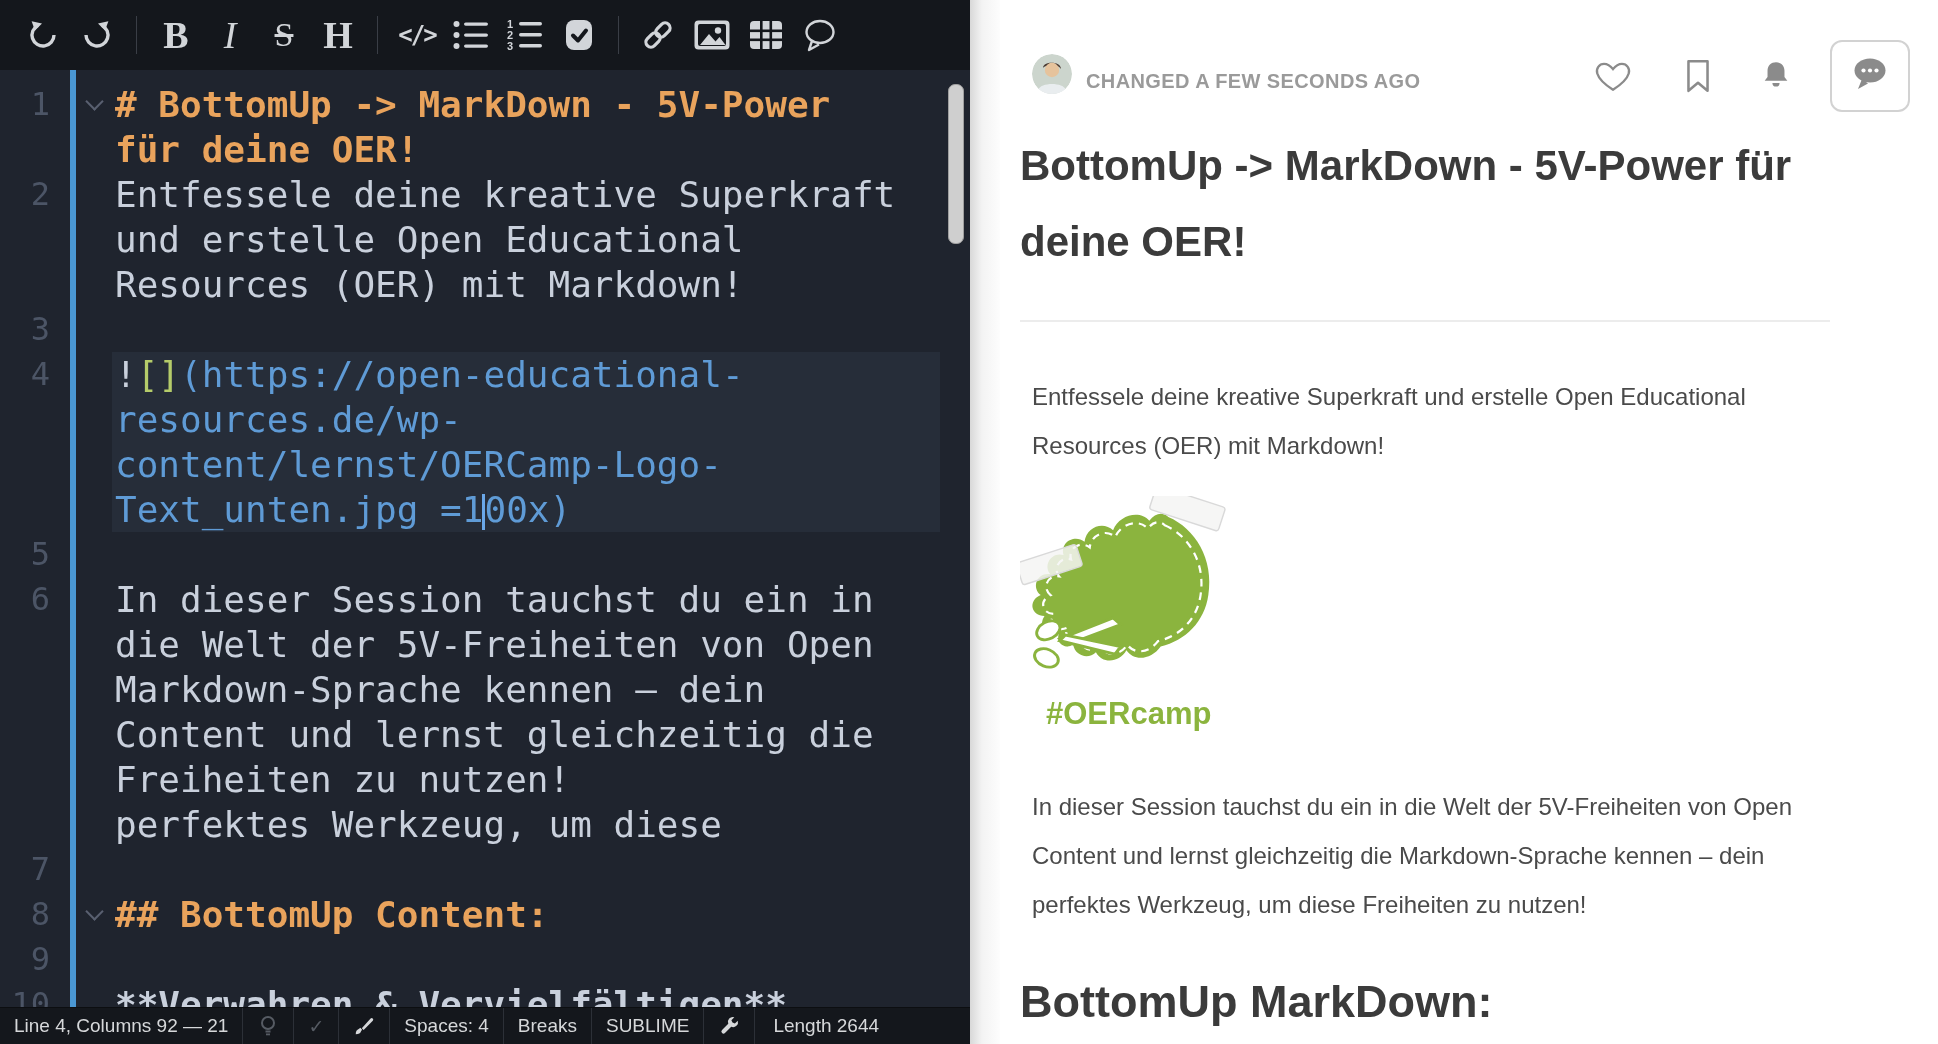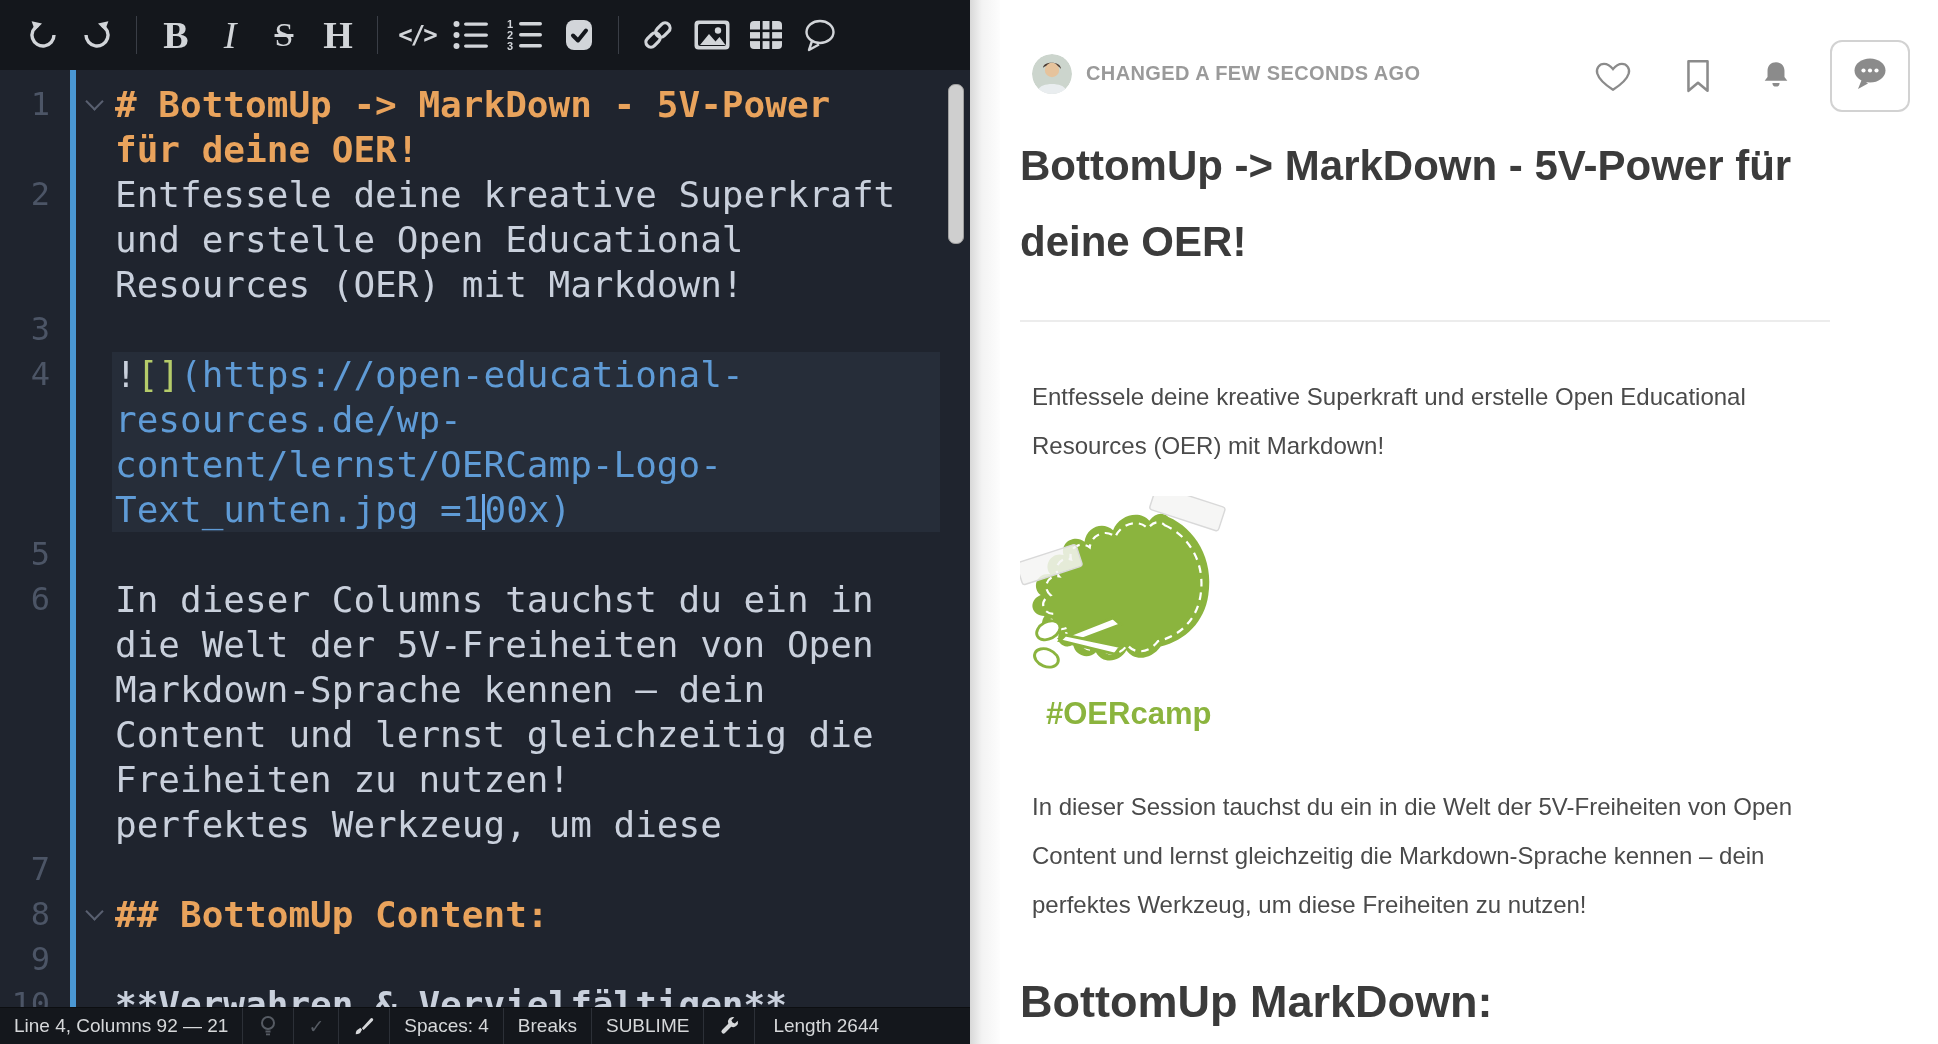--- a/index.html
+++ b/index.html
@@ -54,21 +54,21 @@
 
   
   .divider{position:absolute;left:970px;top:0;width:30px;height:1044px;
            background:linear-gradient(to right,#d8d8d8 0,#f3f3f3 40%,#fdfdfd 100%);}
 
   
   .right-pane{position:absolute;left:1000px;top:0;width:938px;height:1044px;background:#fff;}
 
   .p-header{position:absolute;left:20px;top:40px;right:28px;height:72px;}
   .avatar{position:absolute;left:12px;top:14px;width:40px;height:40px;border-radius:50%;overflow:hidden;display:block;}
-  .changed-label{position:absolute;left:66px;top:22px;font-size:20px;font-weight:bold;
+  .changed-label{position:absolute;left:66px;top:30px;font-size:20px;font-weight:bold;
                  color:var(--c-muted-gray,#9a9a9a);letter-spacing:0.4px;}
   .p-icons{position:absolute;right:0;top:0;height:72px;display:flex;align-items:center;}
   .hicon{display:flex;align-items:center;justify-content:center;cursor:pointer;color:#8b8b8b;}
   .hicon.heart{margin-right:52px;}
   .hicon.bookmark{margin-right:46px;}
   .hicon.bell{margin-right:36px;}
   .comment-btn{width:76px;height:68px;border:2px solid #d2d2d2;border-radius:12px;background:#fff;
                display:flex;align-items:center;justify-content:center;cursor:pointer;}
 
   .article{position:absolute;left:20px;top:128px;width:810px;}
@@ -207,21 +207,21 @@
           <div class="row"><span class="lnum"></span><span class="ltext"><span class="seg-head">für deine OER!</span></span></div>
           <div class="row"><span class="lnum">2</span><span class="ltext"><span class="seg-plain">Entfessele deine kreative Superkraft</span></span></div>
           <div class="row"><span class="lnum"></span><span class="ltext"><span class="seg-plain">und erstelle Open Educational</span></span></div>
           <div class="row"><span class="lnum"></span><span class="ltext"><span class="seg-plain">Resources (OER) mit Markdown!</span></span></div>
           <div class="row"><span class="lnum">3</span><span class="ltext"></span></div>
           <div class="row active"><div class="rowbg"></div><span class="lnum">4</span><span class="ltext"><span class="seg-plain">!</span><span class="seg-bracket">[]</span><span class="seg-url">(https://open-educational-</span></span></div>
           <div class="row active"><div class="rowbg"></div><span class="lnum"></span><span class="ltext"><span class="seg-url">resources.de/wp-</span></span></div>
           <div class="row active"><div class="rowbg"></div><span class="lnum"></span><span class="ltext"><span class="seg-url">content/lernst/OERCamp-Logo-</span></span></div>
           <div class="row active"><div class="rowbg"></div><span class="lnum"></span><span class="ltext"><span class="seg-url">Text_unten.jpg =1</span><span class="seg-cursor"></span><span class="seg-url">00x)</span></span></div>
           <div class="row"><span class="lnum">5</span><span class="ltext"></span></div>
-          <div class="row"><span class="lnum">6</span><span class="ltext"><span class="seg-plain">In dieser Columns tauchst du ein in</span></span></div>
+          <div class="row"><span class="lnum">6</span><span class="ltext"><span class="seg-plain">In dieser Session tauchst du ein in</span></span></div>
           <div class="row"><span class="lnum"></span><span class="ltext"><span class="seg-plain">die Welt der 5V-Freiheiten von Open</span></span></div>
           <div class="row"><span class="lnum"></span><span class="ltext"><span class="seg-plain">Markdown-Sprache kennen – dein</span></span></div>
           <div class="row"><span class="lnum"></span><span class="ltext"><span class="seg-plain">Content und lernst gleichzeitig die</span></span></div>
           <div class="row"><span class="lnum"></span><span class="ltext"><span class="seg-plain">Freiheiten zu nutzen!</span></span></div>
           <div class="row"><span class="lnum"></span><span class="ltext"><span class="seg-plain">perfektes Werkzeug, um diese</span></span></div>
           <div class="row"><span class="lnum">7</span><span class="ltext"></span></div>
           <div class="row"><span class="lnum">8</span><span class="fold"></span><span class="ltext"><span class="seg-head">## BottomUp Content:</span></span></div>
           <div class="row"><span class="lnum">9</span><span class="ltext"></span></div>
           <div class="row"><span class="lnum">10</span><span class="ltext"><span class="seg-boldtext">**Verwahren &amp; Vervielfältigen**</span></span></div>
         </div>

